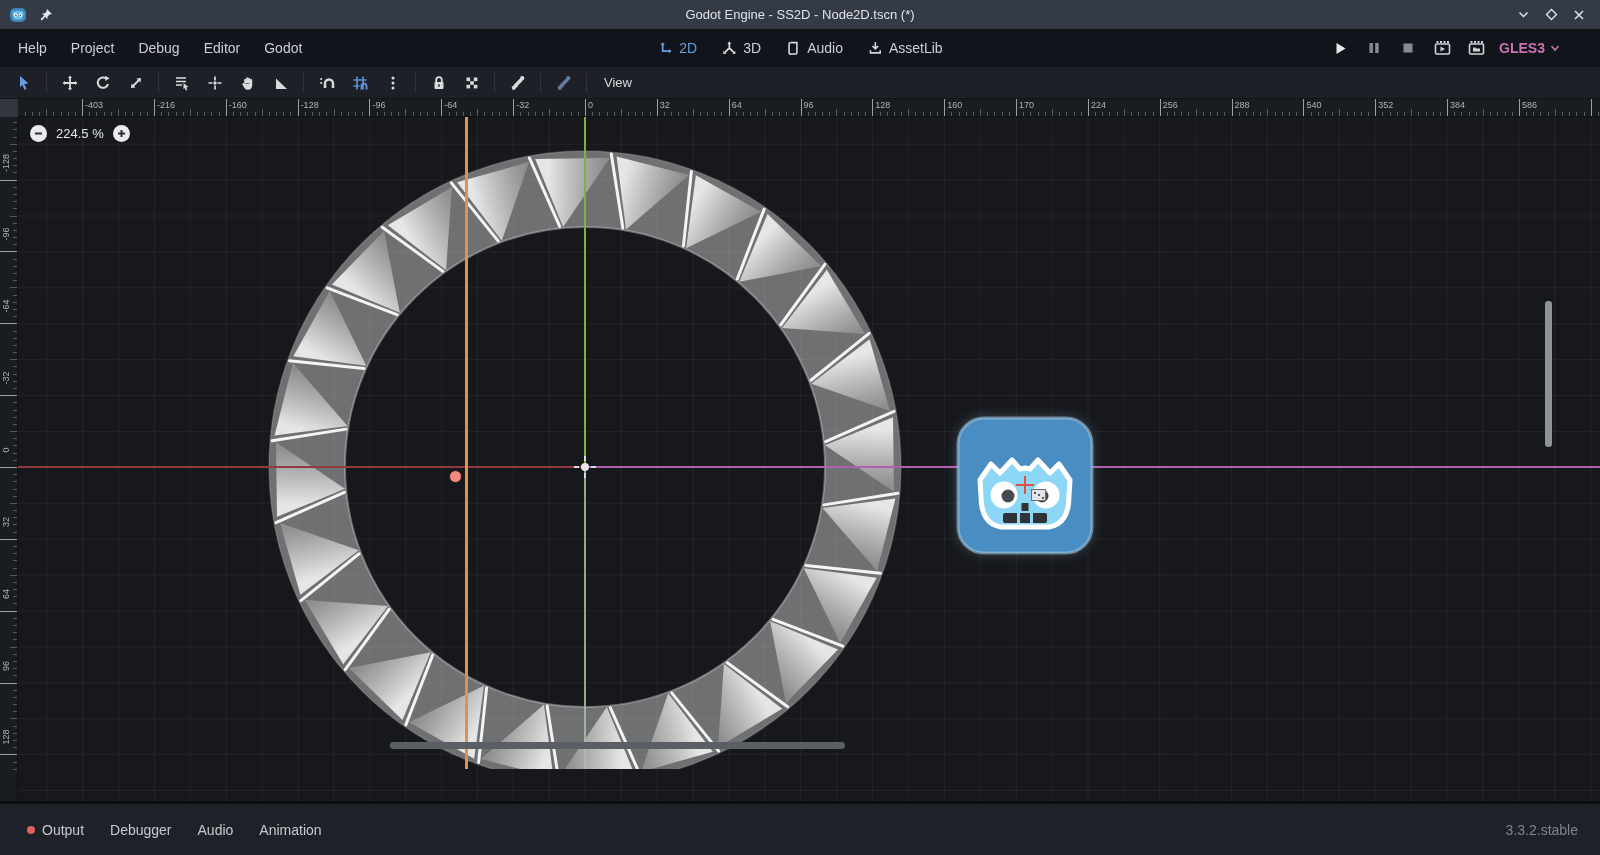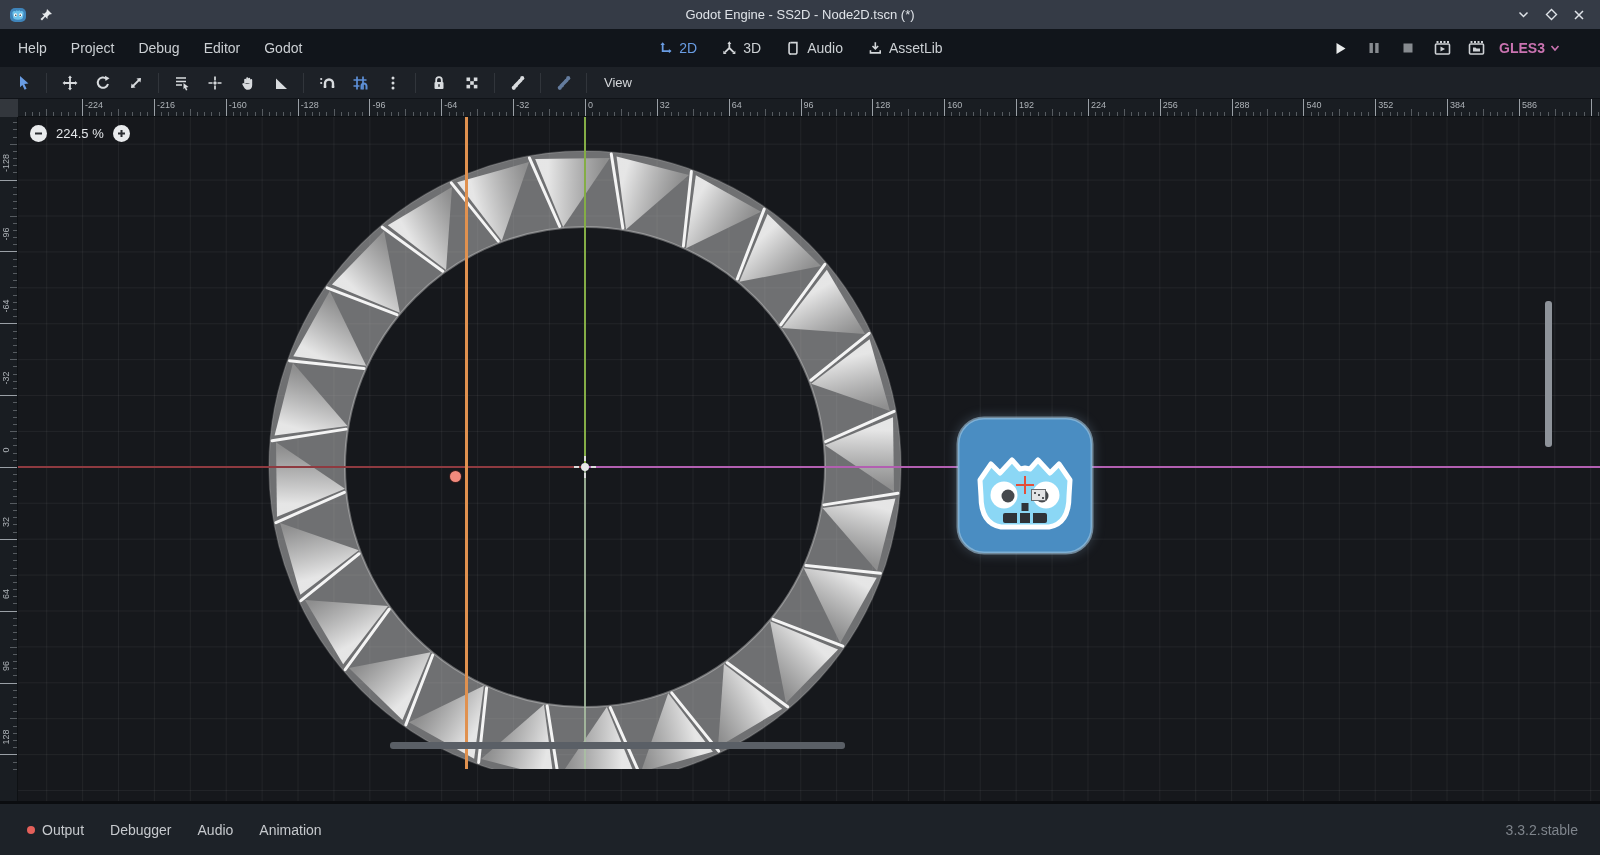--- a/index.html
+++ b/index.html
@@ -554,34 +554,34 @@
         <div class="rtick min" style="left: 1515.29px; top: 13px; width: 1px; height: 5px;"></div>
         <div class="rtick min" style="left: 1522.47px; top: 13px; width: 1px; height: 5px;"></div>
         <div class="rtick min" style="left: 1529.66px; top: 13px; width: 1px; height: 5px;"></div>
         <div class="rtick mid" style="left: 1536.84px; top: 10px; width: 1px; height: 8px;"></div>
         <div class="rtick min" style="left: 1544.02px; top: 13px; width: 1px; height: 5px;"></div>
         <div class="rtick min" style="left: 1551.21px; top: 13px; width: 1px; height: 5px;"></div>
         <div class="rtick min" style="left: 1558.39px; top: 13px; width: 1px; height: 5px;"></div>
         <div class="rtick min" style="left: 1565.58px; top: 13px; width: 1px; height: 5px;"></div>
         <div class="rtick maj" style="left: 1572.76px; top: 0px; width: 1px; height: 18px;"></div>
         <div class="rtick min" style="left: 1579.94px; top: 13px; width: 1px; height: 5px;"></div>
-        <div class="rlabel" style="left: 67.12px; top: 1px;">-224</div>
+        <div class="rlabel" style="left: 67.12px; top: 1px;">-403</div>
         <div class="rlabel" style="left: 138.96px; top: 1px;">-216</div>
         <div class="rlabel" style="left: 210.8px; top: 1px;">-160</div>
         <div class="rlabel" style="left: 282.64px; top: 1px;">-128</div>
         <div class="rlabel" style="left: 354.48px; top: 1px;">-96</div>
         <div class="rlabel" style="left: 426.32px; top: 1px;">-64</div>
         <div class="rlabel" style="left: 498.16px; top: 1px;">-32</div>
         <div class="rlabel" style="left: 570px; top: 1px;">0</div>
         <div class="rlabel" style="left: 641.84px; top: 1px;">32</div>
         <div class="rlabel" style="left: 713.68px; top: 1px;">64</div>
         <div class="rlabel" style="left: 785.52px; top: 1px;">96</div>
         <div class="rlabel" style="left: 857.36px; top: 1px;">128</div>
         <div class="rlabel" style="left: 929.2px; top: 1px;">160</div>
-        <div class="rlabel" style="left: 1001.04px; top: 1px;">192</div>
+        <div class="rlabel" style="left: 1001.04px; top: 1px;">170</div>
         <div class="rlabel" style="left: 1072.88px; top: 1px;">224</div>
         <div class="rlabel" style="left: 1144.72px; top: 1px;">256</div>
         <div class="rlabel" style="left: 1216.56px; top: 1px;">288</div>
         <div class="rlabel" style="left: 1288.4px; top: 1px;">540</div>
         <div class="rlabel" style="left: 1360.24px; top: 1px;">352</div>
         <div class="rlabel" style="left: 1432.08px; top: 1px;">384</div>
         <div class="rlabel" style="left: 1503.92px; top: 1px;">586</div>
       </div>
     <div class="ruler-v" id="rulerV">
         <div class="rtick min" style="top: 5.168px; left: 13px; height: 1px; width: 5px;"></div>

